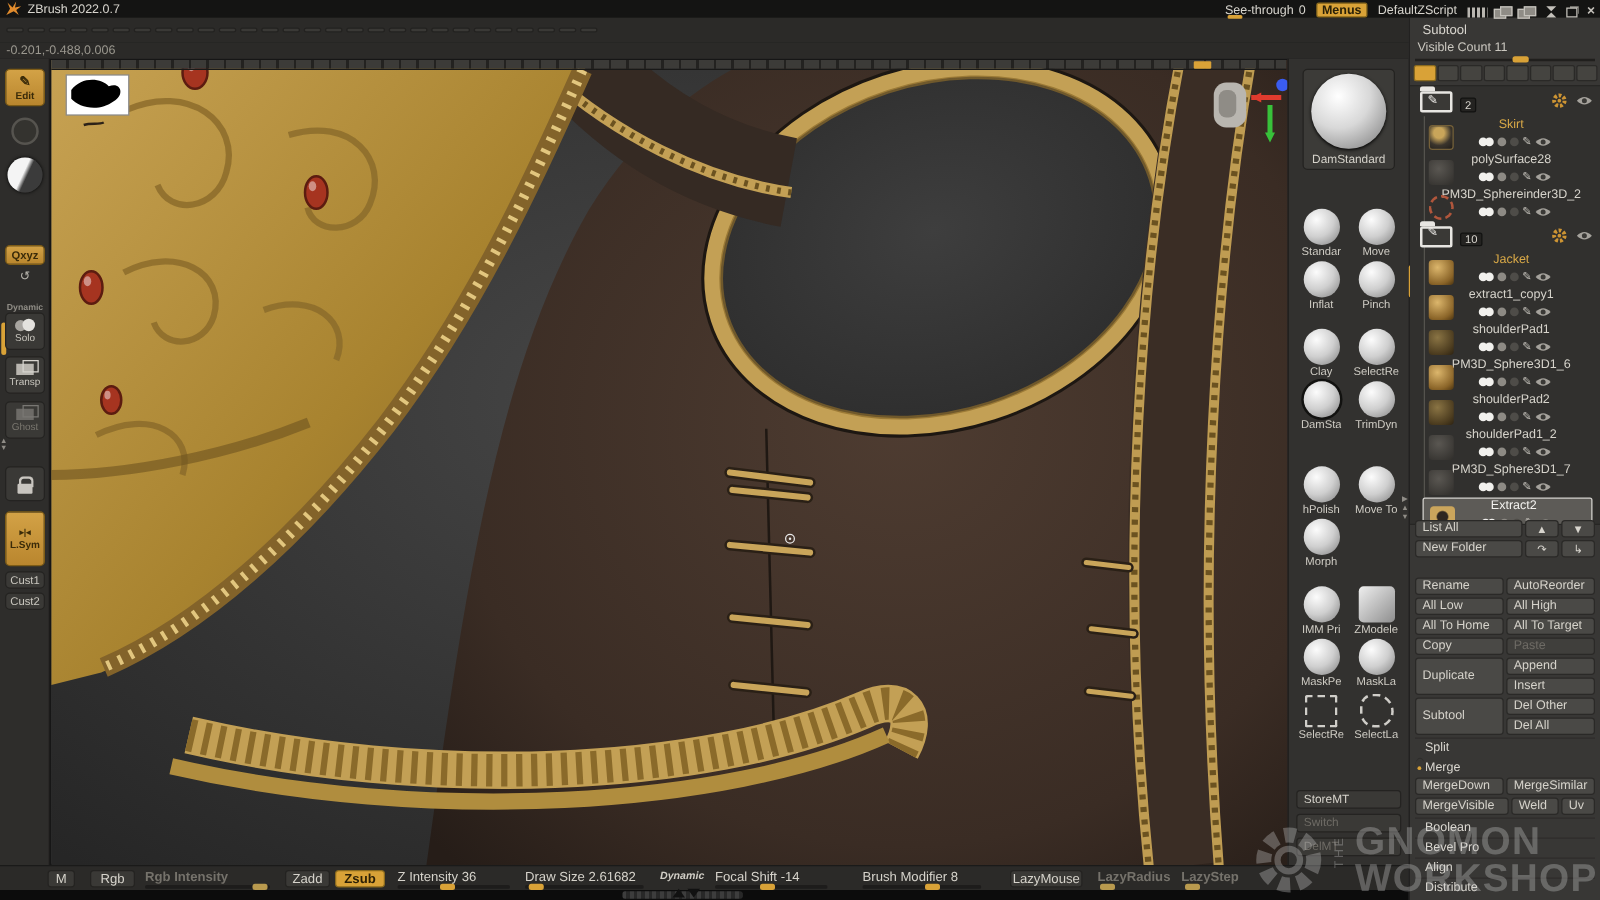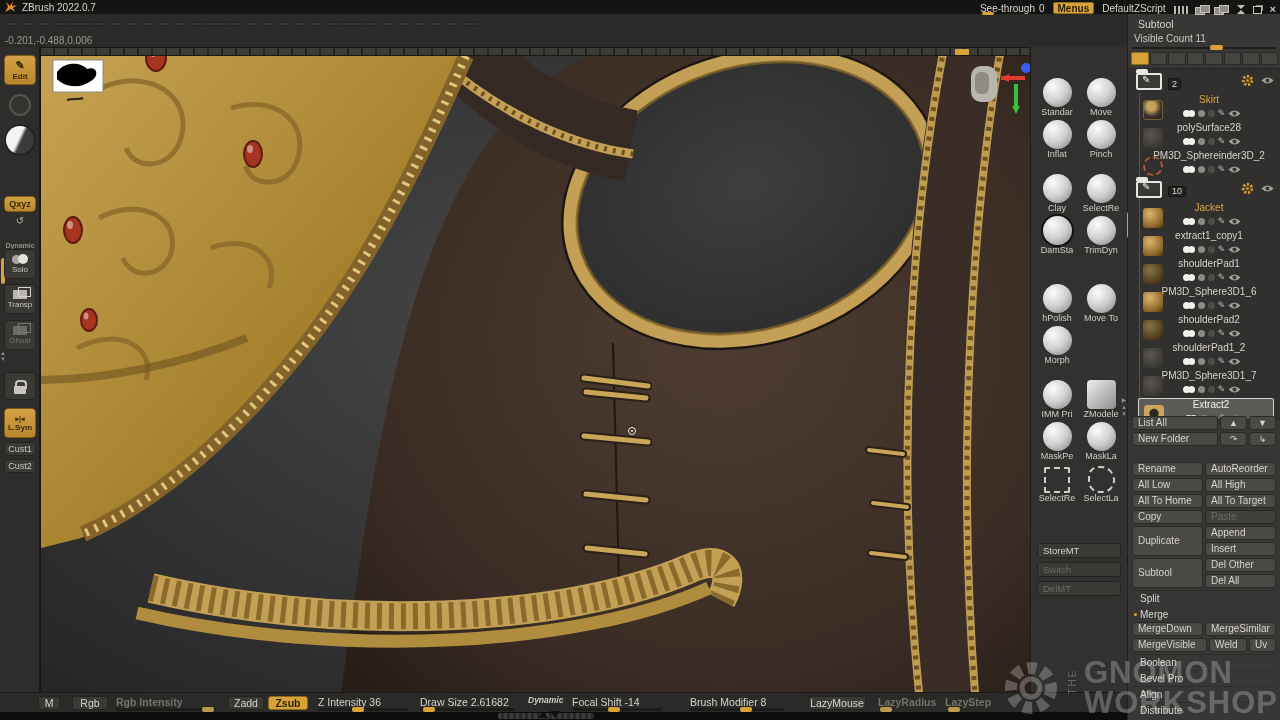--- a/index.html
+++ b/index.html
@@ -270,21 +270,21 @@
         <span class="transp-ic"></span>
         <span>Transp</span>
       </div>
       <div class="ls-btn ls-dim" style="height:30px; margin-top:6px">
         <span class="transp-ic" style="opacity:.4"></span>
         <span>Ghost</span>
       </div>
       <div class="ls-btn" style="height:28px; margin-top:22px">
         <span class="lock-ic"></span>
       </div>
-      <div class="ls-btn ls-orange" style="height:30px; margin-top:8px">
+      <div class="ls-btn ls-orange" style="height:44px; margin-top:8px">
         <span class="lsym-ic">▸|◂</span>
         <span>L.Sym</span>
       </div>
       <div class="ls-btn" style="height:14px; margin-top:4px; font-size:9px">Cust1</div>
       <div class="ls-btn" style="height:14px; margin-top:3px; font-size:9px">Cust2</div>
     </div>
   </div>
 
   <div class="canvas">
     <svg width="990" height="645" viewBox="0 0 990 645">
@@ -397,20 +397,24 @@
     <div class="timeline">
       <span class="tl-marker" style="left:92.5%"></span>
     </div>
     <svg class="cursor" viewBox="0 0 10 10">
       <circle cx="5" cy="5" r="3.5" fill="none" stroke="#e8e8e8" stroke-width="1"></circle>
       <circle cx="5" cy="5" r="1" fill="#e8e8e8"></circle>
     </svg>
   </div>
 
   <div class="brushtray">
+    <div class="active-brush">
+      <span class="big"></span>
+      <span class="cap">DamStandard</span>
+    </div>
     <div class="bgrid">
 
     <div class="bcell">
           <span class="bic"></span>
           <span class="blbl">Standar</span>
         </div>
         <div class="bcell">
           <span class="bic"></span>
           <span class="blbl">Move</span>
         </div>

